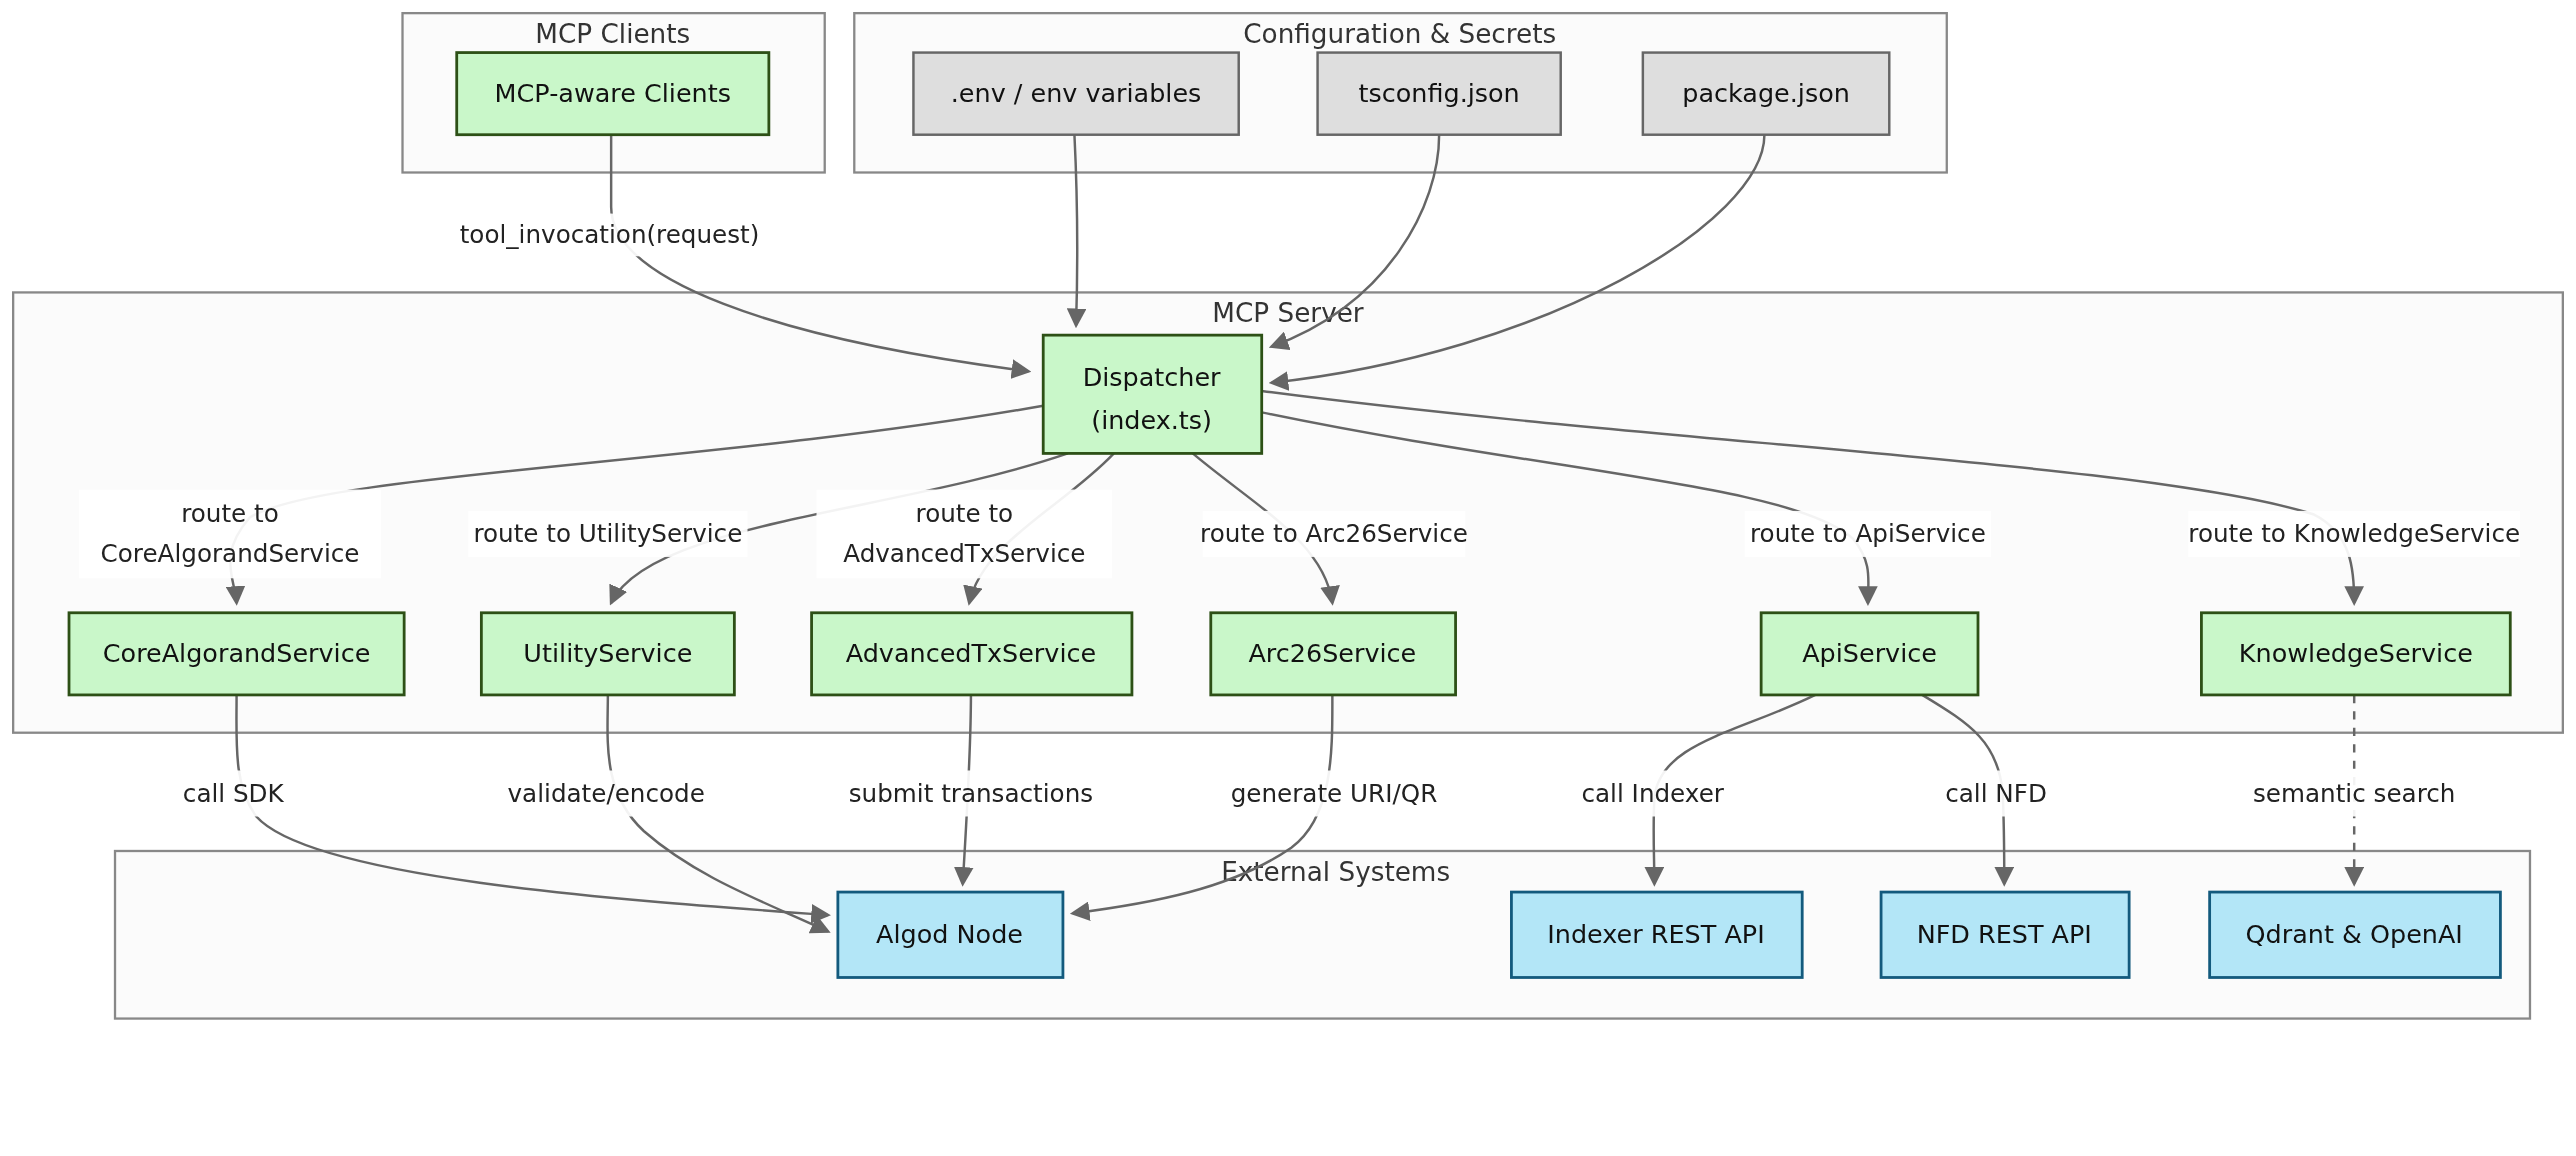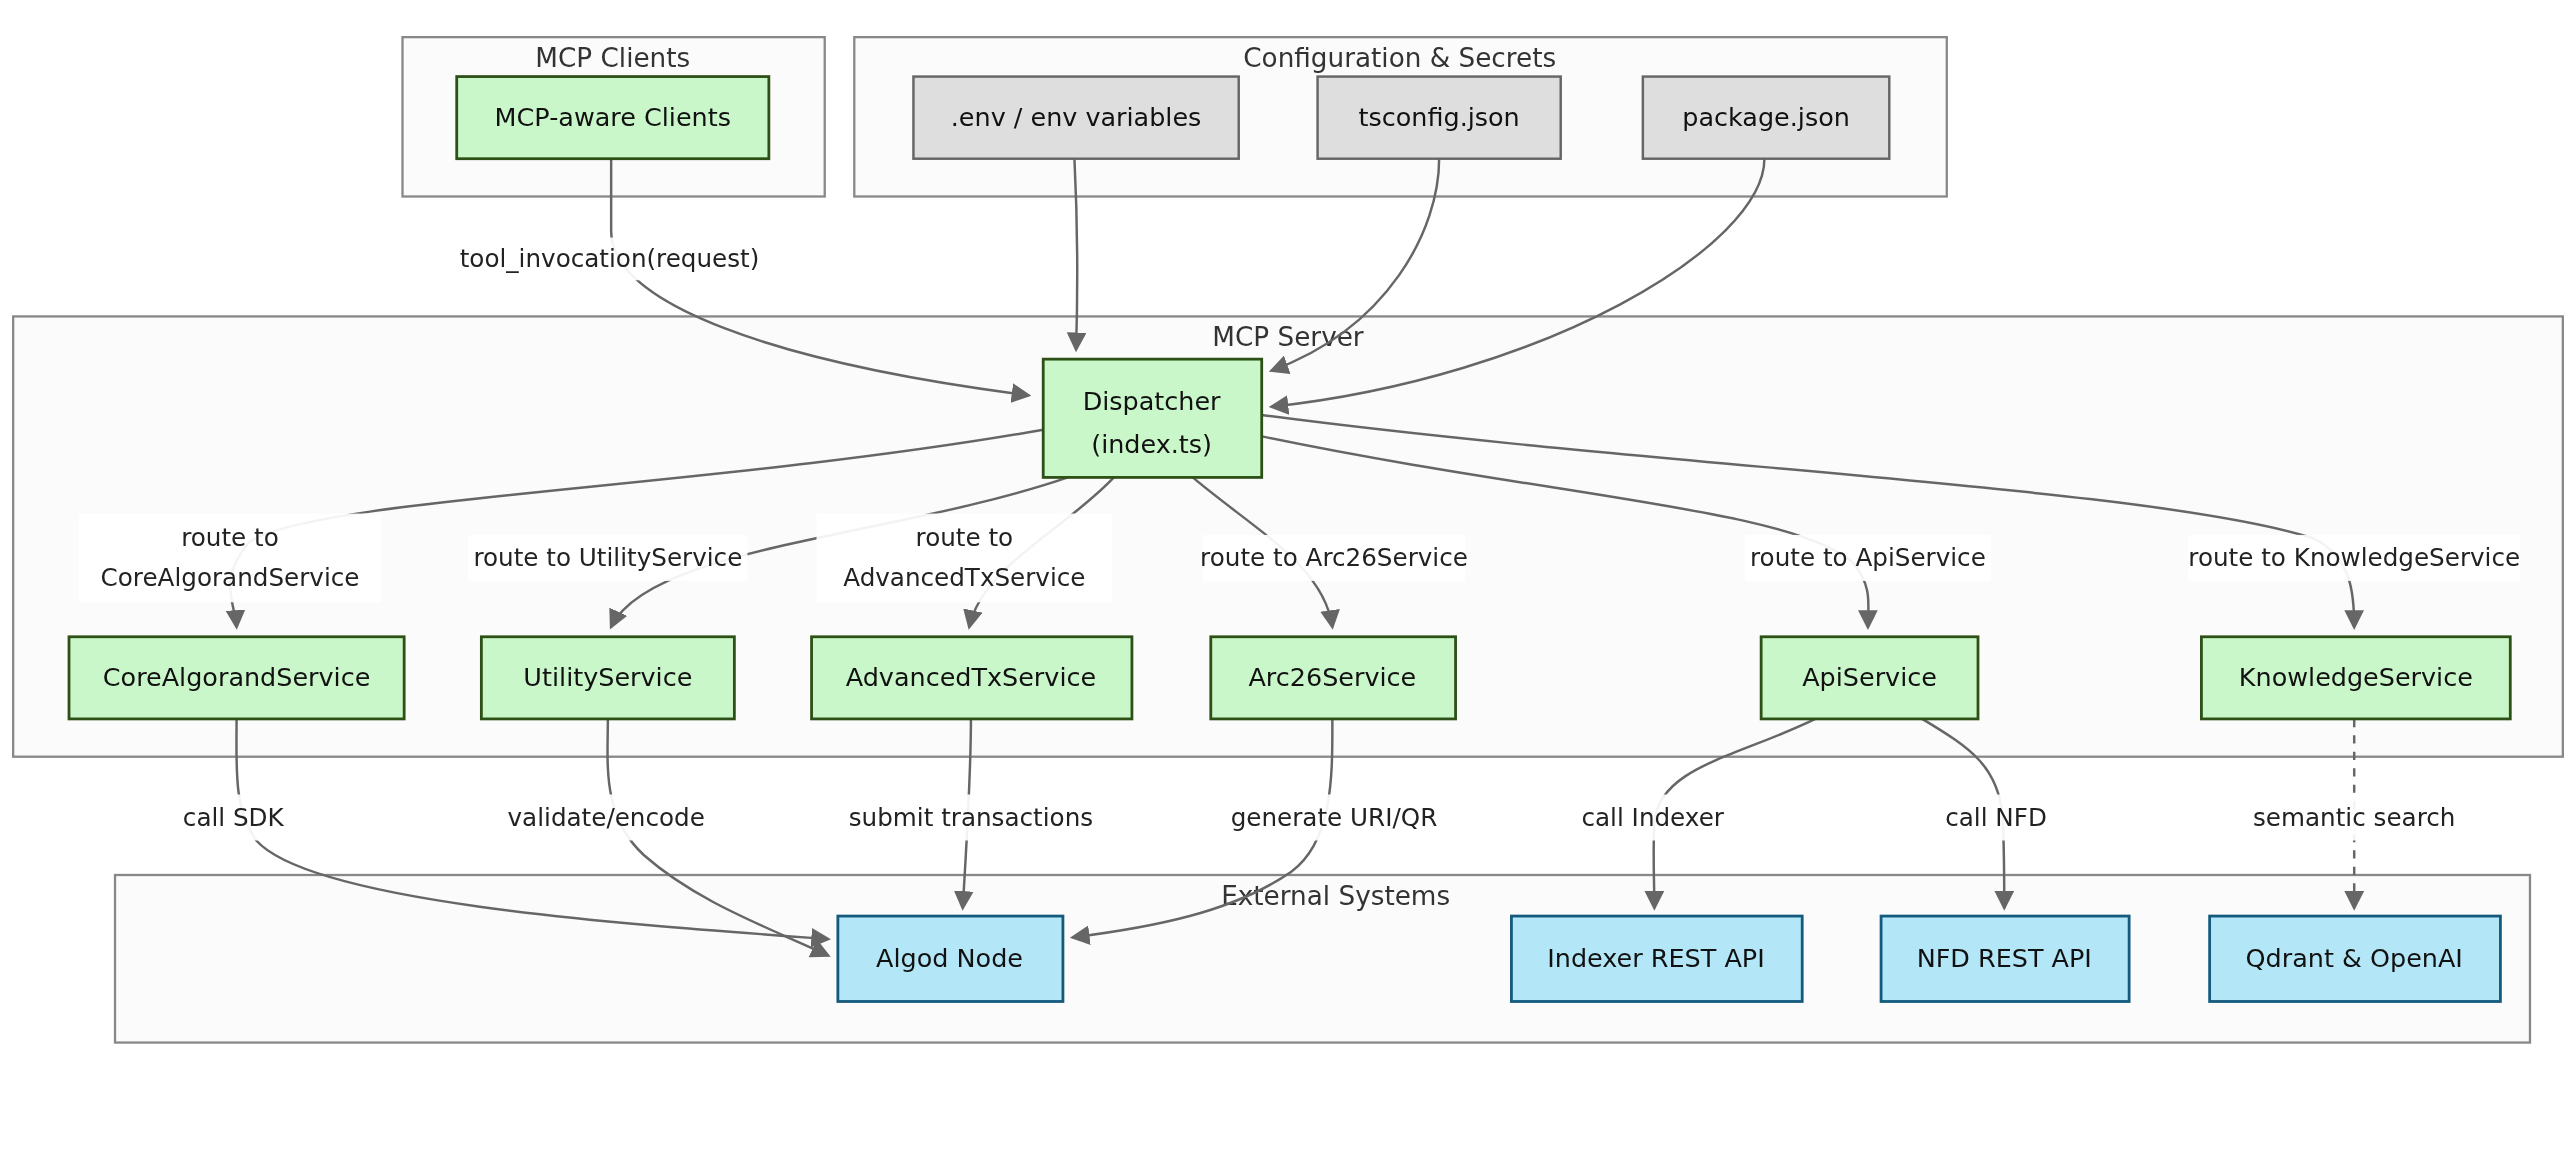--- a/index.html
+++ b/index.html
@@ -1,16 +1,16 @@
 <!DOCTYPE html>
 <html style="font-size:8.2px"><head>
 <meta charset="utf-8">
 <style>
   html,body{margin:0;padding:0;background:#ffffff;}
-  .diagram-wrap{width:100%;margin-top:24px;}
+  .diagram-wrap{width:100%;}
   svg{display:block;width:100%;height:auto;font-family:"DejaVu Sans",sans-serif;}
   .group-box{fill:#fbfbfb;stroke:#888888;stroke-width:1.4;}
   .group-title{font-size:16px;fill:#333333;text-anchor:middle;}
   .node-green{fill:#c9f7c9;stroke:#2d5016;stroke-width:1.7;}
   .node-gray{fill:#dedede;stroke:#666666;stroke-width:1.5;}
   .node-blue{fill:#b3e6f7;stroke:#135a7d;stroke-width:1.7;}
   .node-label{font-size:15.5px;fill:#111111;text-anchor:middle;}
   .edge{fill:none;stroke:#666666;stroke-width:1.5;}
   .edge-dashed{stroke-dasharray:5 5;}
   .edge-label-bg{fill:#ffffff;opacity:0.92;}

